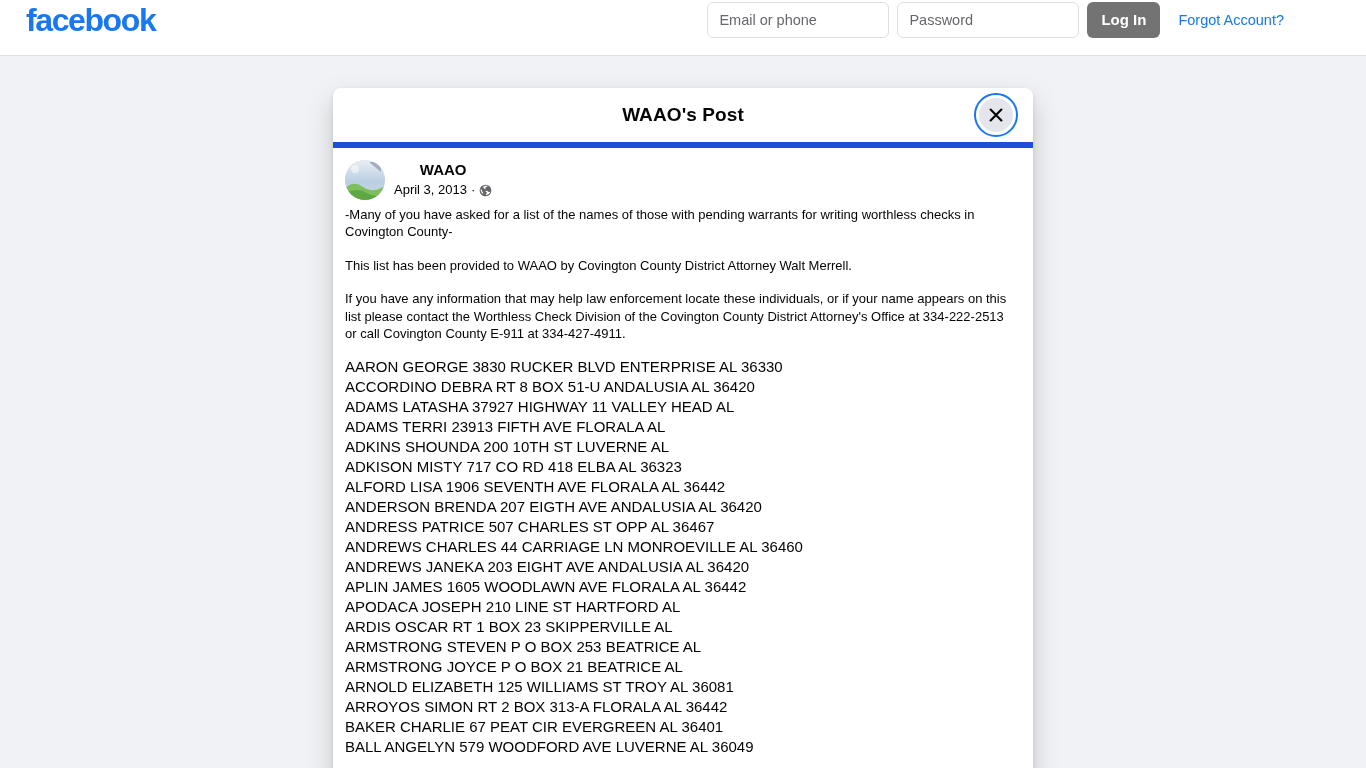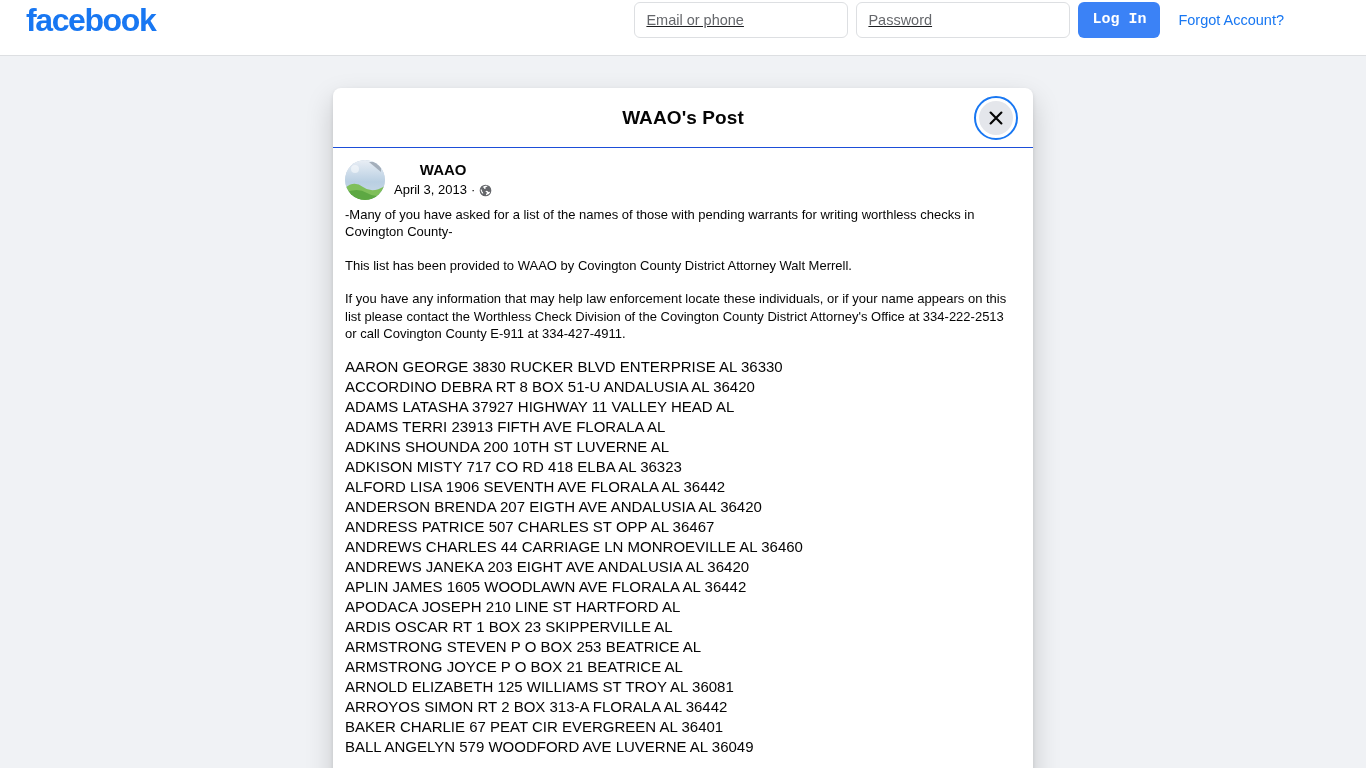--- a/index.html
+++ b/index.html
@@ -35,43 +35,42 @@
     line-height: 1;
     user-select: none;
   }
   .login-form {
     display: flex;
     align-items: center;
     gap: 8px;
     padding-right: 62px;
   }
   .login-input {
-    width: 214px;
+    width: 182px;
     height: 36px;
     border: 1px solid #dddfe2;
     border-radius: 6px;
     padding: 0 11px;
     font-size: 14.5px;
     font-family: "Liberation Sans", sans-serif;
     color: #1c1e21;
     background: #fff;
     outline: none;
-    text-decoration: underline;
   }
   .login-input::placeholder { color: #65676b; opacity: 1; }
   .login-btn {
     height: 36px;
     min-width: 70px;
-    background: #3b82f6;
+    background: #737373;
     color: #fff;
     border: none;
     border-radius: 6px;
     font-size: 15px;
     font-weight: bold;
-    font-family: Liberation Mono, monospace;
+    font-family: Liberation Sans, sans-serif;
     cursor: pointer;
     padding: 0 14px;
   }
   .forgot-link {
     color: #1877f2;
     font-size: 14.5px;
     text-decoration: none;
     margin-left: 10px;
     white-space: nowrap;
     cursor: pointer;
@@ -85,21 +84,21 @@
     width: 700px;
     height: 700px;
     background: #ffffff;
     border-radius: 8px 8px 0 0;
     box-shadow: 0 12px 28px rgba(0,0,0,0.18), 0 2px 4px rgba(0,0,0,0.10);
     overflow: hidden;
   }
   .modal-header {
     position: relative;
     height: 60px;
-    border-bottom: 1px solid #1d4ed8;
+    border-bottom: 6px solid #1d4ed8;
     display: flex;
     align-items: center;
     justify-content: center;
   }
   .modal-title {
     font-size: 19px;
     font-weight: bold;
     color: #050505;
     letter-spacing: 0.1px;
   }

